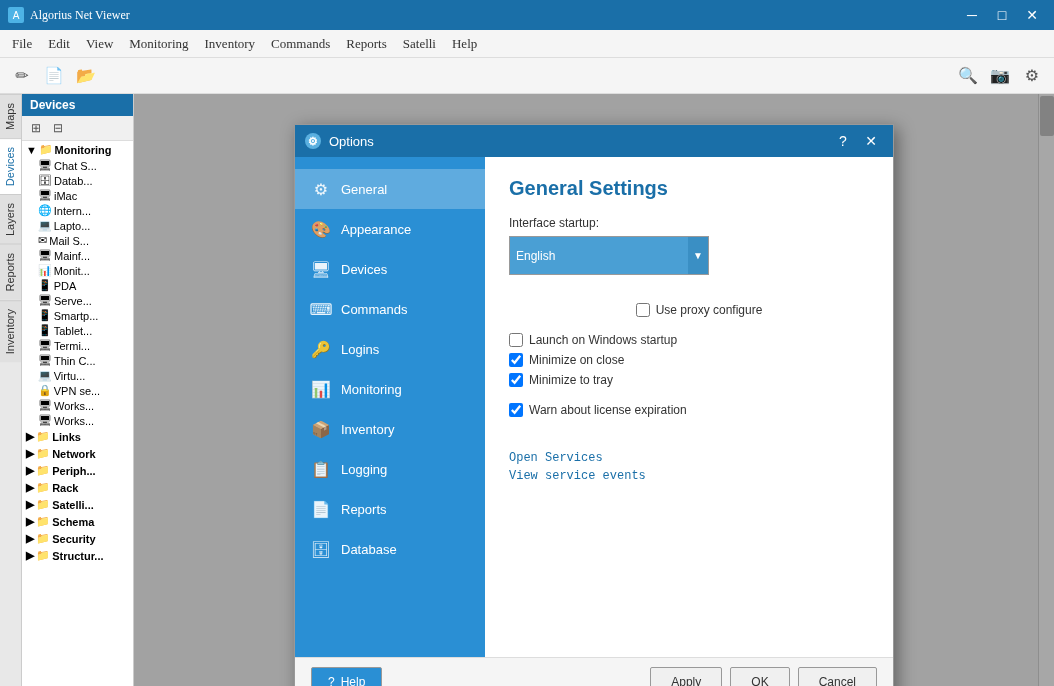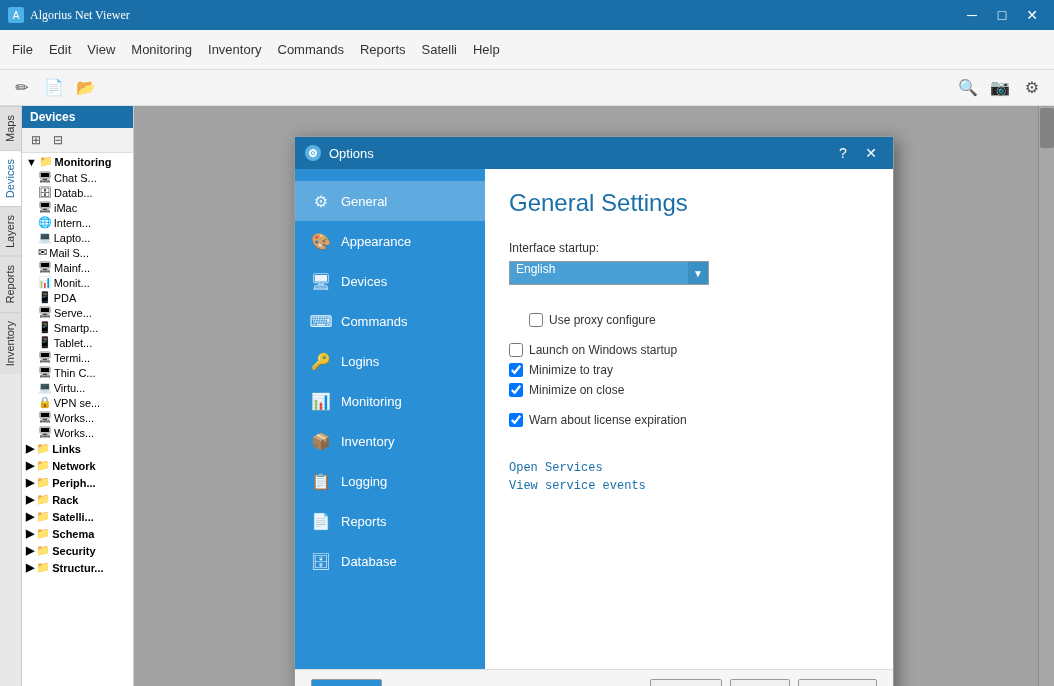--- a/index.html
+++ b/index.html
@@ -48,25 +48,26 @@
       justify-content: center;
       color: white;
       font-size: 14px;
       cursor: pointer;
       border-radius: 2px;
     }
 
     
     .menu-bar {
       background: #f5f5f5;
-      height: 40px;
+      height: 28px;
       display: flex;
       align-items: center;
       padding: 1px 4px;
       border-bottom: 1px solid #ddd;
+      font-family: Liberation Serif, serif;
     }
     .menu-item {
       padding: 2px 8px;
       cursor: pointer;
       font-size: 13px;
       color: #333;
       height: 100%;
       display: flex;
       align-items: center;
     }
@@ -313,35 +314,36 @@
       color: rgba(255,255,255,0.9);
     }
 
     
     .options-content {
       flex: 1;
       padding: 20px 24px;
       overflow-y: auto;
     }
     .options-title {
-      font-size: 24px;
+      font-size: 20px;
       color: #1a6fa8;
-      font-weight: normal;
-      margin-bottom: 24px;
+      font-weight: bold;
+      margin-bottom: 16px;
     }
     .options-section-label {
       font-size: 12px;
       color: #333;
       margin-bottom: 6px;
     }
     .options-dropdown {
       display: flex;
+      align-items: center;
       border: 1px solid #999;
       width: 200px;
-      height: 24px;
+      height: 39px;
       background: #4a9fd4;
       color: white;
       margin-bottom: 18px;
       cursor: pointer;
     }
     .options-dropdown-text {
       flex: 1;
       padding: 0 6px;
       font-size: 12px;
     }
@@ -363,20 +365,21 @@
       font-size: 12px;
       color: #333;
     }
     .checkbox-row input[type=checkbox] {
       width: 14px;
       height: 14px;
       cursor: pointer;
     }
     .checkbox-indent {
       margin-left: 20px;
+      justify-content: center;
     }
     .options-divider {
       height: 10px;
     }
 
     .link-row {
       margin-top: 8px;
     }
     .options-link {
       color: #1a6fa8;
@@ -621,26 +624,26 @@
               <label for="cb_proxy">Use proxy configure</label>
             </div>
 
             <div class="options-divider"></div>
 
             <div class="checkbox-row">
               <input type="checkbox" id="cb_startup" style="">
               <label for="cb_startup">Launch on Windows startup</label>
             </div>
             <div class="checkbox-row">
+              <input type="checkbox" id="cb_close" checked="" style="">
+              <label for="cb_close">Minimize on close</label>
+            </div>
+            <div class="checkbox-row">
               <input type="checkbox" id="cb_tray" checked="" style="">
               <label for="cb_tray">Minimize to tray</label>
-            </div>
-            <div class="checkbox-row">
-              <input type="checkbox" id="cb_close" checked="" style="">
-              <label for="cb_close">Minimize on close</label>
             </div>
 
             <div class="options-divider"></div>
 
             <div class="checkbox-row">
               <input type="checkbox" id="cb_license" checked="" style="">
               <label for="cb_license">Warn about license expiration</label>
             </div>
 
             <div class="options-divider"></div>

